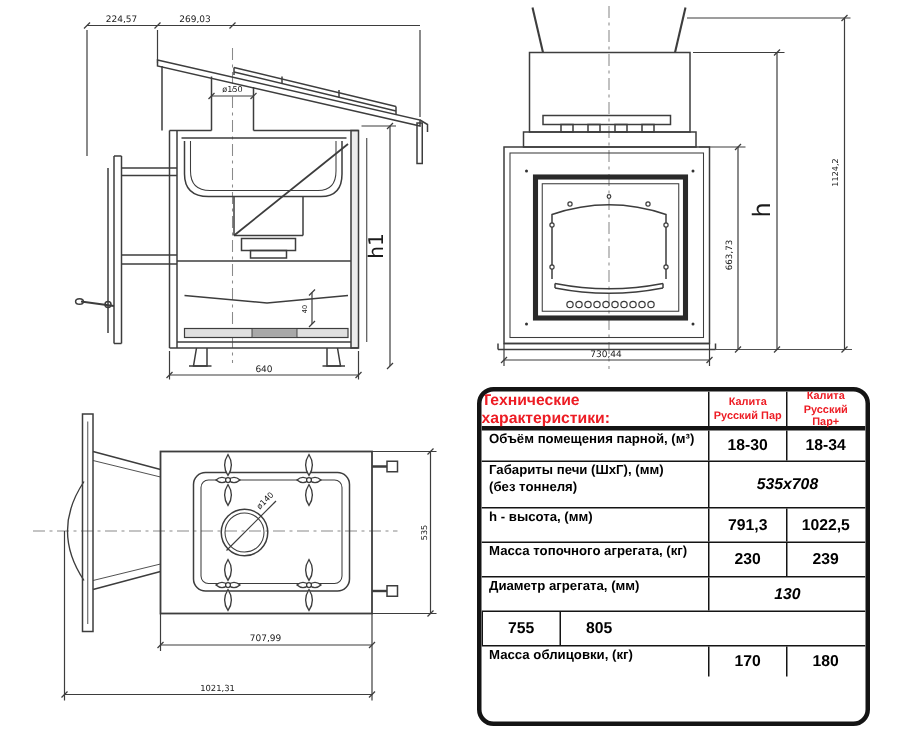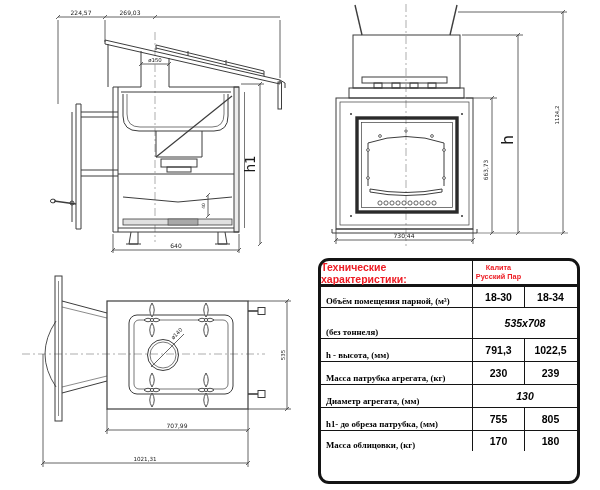--- a/index.html
+++ b/index.html
@@ -18,21 +18,21 @@
   }
   .t-head,.t-row{display:flex;width:100%;box-sizing:border-box;}
   .t-head{height:25px;border-bottom:2.6px solid #141414;}
   .t-row{border-top:1.3px solid #141414;}
   .t-row:first-of-type{border-top:none;}
   .t-cell,.t-label,.t-val{box-sizing:border-box;display:flex;align-items:center;}
   .t-title{width:151px;justify-content:center;color:var(--red);font-weight:bold;font-size:10.5px;}
   .t-colhead{width:52px;justify-content:center;text-align:center;color:var(--red);
     font-weight:bold;font-size:7.3px;line-height:1.18;border-left:1.3px solid #141414;padding:12px 1px;}
   .t-label{width:151px;padding-left:5px;font-weight:bold;font-size:8.8px;color:#000;
-    flex-direction:column;align-items:flex-start;justify-content:flex-end;line-height:1.25;white-space:nowrap;font-family:Liberation Serif, serif;}
+    flex-direction:column;align-items:flex-start;justify-content:flex-start;line-height:1.25;white-space:nowrap;}
   .t-val{width:52px;justify-content:center;font-weight:bold;font-size:10.5px;color:#000;
     border-left:1.3px solid #141414;text-align:center;}
   .t-val.merged{width:105px;font-style:italic;}
   .h-s{height:21px;}
   .h-m{height:23px;}
   .h-d{height:31px;}
   .h-d2{height:30px;}
 </style>
 </head>
 <body>
@@ -281,64 +281,63 @@
       <text x="284.5" y="92" text-anchor="middle" font-size="5.4" transform="rotate(-90 284.5 92)">535</text>
       <text x="177" y="164.5" text-anchor="middle" class="dimtxt">707,99</text>
       <text x="145" y="197.5" text-anchor="middle" font-size="5.6">1021,31</text>
     </g>
   </svg>
 
   <div class="spec-table" style="--red:#ed1c24">
     <div class="t-head">
       <div class="t-cell t-title">Технические характеристики:</div>
       <div class="t-cell t-colhead">Калита Русский Пар</div>
+      <div class="t-cell t-colhead">Калита Русский Пар+</div>
     </div>
 
     <div class="t-row h-s">
       <div class="t-label">
           <span>Объём помещения парной, (м³)</span>
         </div>
       <div class="t-val">18-30</div>
       <div class="t-val">18-34</div>
     </div>
 
     <div class="t-row h-d">
       <div class="t-label">
+        <span>Габариты печи (ШхГ), (мм)</span>
         <span>(без тоннеля)</span>
       </div>
       <div class="t-val merged">535x708</div>
     </div>
 
     <div class="t-row h-m">
       <div class="t-label">
           <span>h - высота, (мм)</span>
         </div>
       <div class="t-val">791,3</div>
       <div class="t-val">1022,5</div>
     </div>
 
     <div class="t-row h-m">
       <div class="t-label">
-          <span>Масса патрубка агрегата, (кг)</span>
+          <span>Масса топочного агрегата, (кг)</span>
         </div>
       <div class="t-val">230</div>
       <div class="t-val">239</div>
     </div>
 
     <div class="t-row h-m">
       <div class="t-label">
           <span>Диаметр агрегата, (мм)</span>
         </div>
       <div class="t-val merged">130</div>
     </div>
 
     <div class="t-row h-m">
-      <div class="t-label">
-          <span>h1- до обреза патрубка, (мм)</span>
-        </div>
       <div class="t-val">755</div>
       <div class="t-val">805</div>
     </div>
 
     <div class="t-row h-s">
       <div class="t-label">
           <span>Масса облицовки, (кг)</span>
         </div>
       <div class="t-val">170</div>
       <div class="t-val">180</div>

